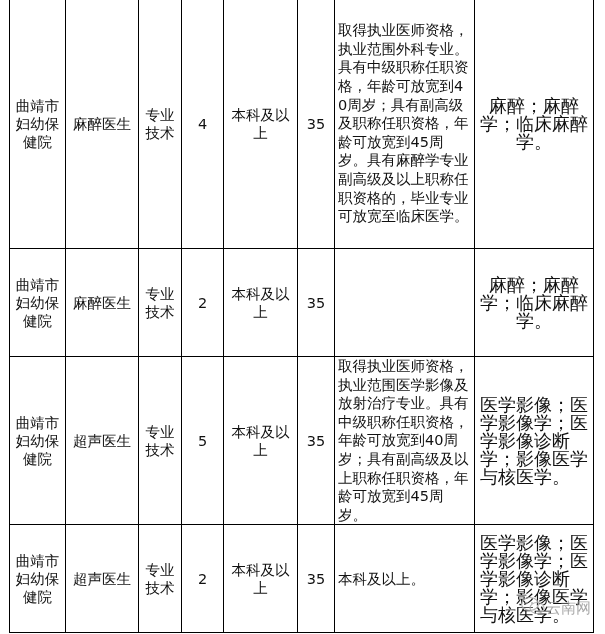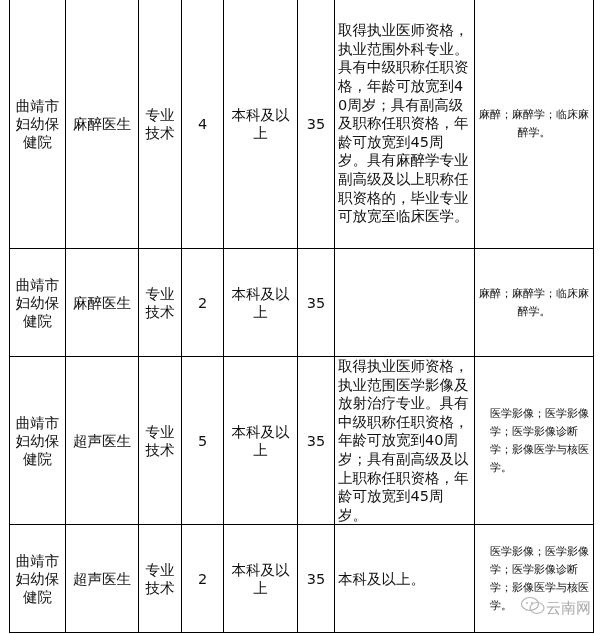--- a/index.html
+++ b/index.html
@@ -35,26 +35,26 @@
     .table td.req {
       text-align: left;
       font-size: 14.5px;
       line-height: 18.6px;
       padding: 0 3px;
     }
     .table td.req.left {
       text-align: left;
     }
     .table td.major {
-      font-size: 11px;
+      font-size: 18px;
       line-height: 18px;
     }
     .table td.major.left {
       text-align: left;
-      padding-left: 15px;
+      padding-left: 5px;
       margin-top: 17px;
     }
     .num {
       font-family: "DejaVu Sans", sans-serif;
       font-size: 14px;
     }
     .watermark {
       position: absolute;
       left: 520px;
       top: 596px;

